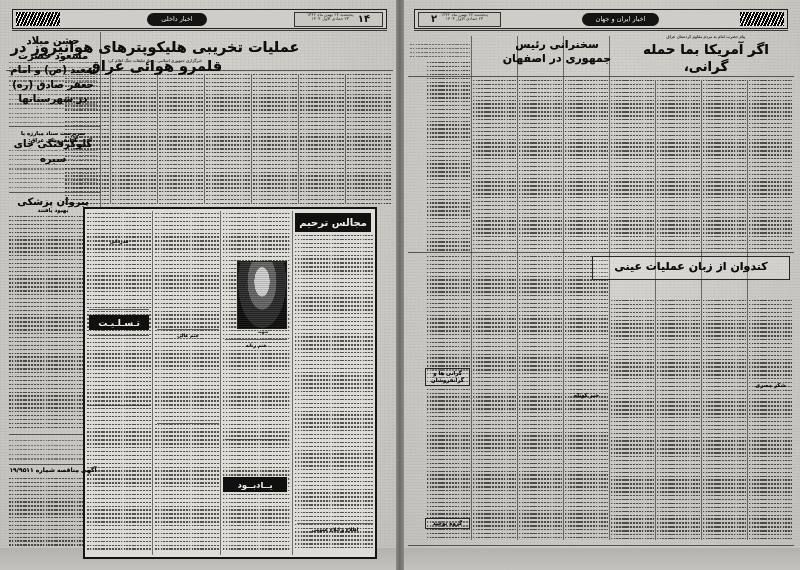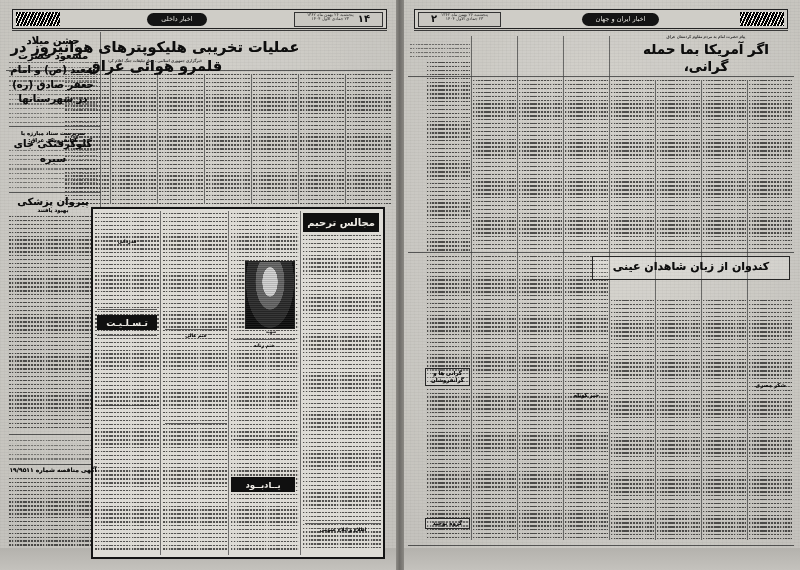--- a/index.html
+++ b/index.html
@@ -158,25 +158,26 @@
             <div class="dt">۲۳ جمادی الاول ۱۴۰۴</div>
           </div>
           <div class="mast-num">۲</div>
         </div>
       </div>
       <div class="rule-under" style="top:30px"></div>
 
       <div class="hl kicker" style="right:4px;top:34px;width:168px;text-align:center">پیام حضرت امام به مردم مقاوم کردستان عراق</div>
       <div class="hl big" style="right:4px;top:41px;width:168px">اگر آمریکا بما حمله گرانی،</div>
 
+      <div class="hl mid" style="right:176px;top:38px;width:122px">سخنرانی رئیس جمهوری در اصفهان</div>
 
       <div class="hrule" style="left:0;right:0;top:76px"></div>
 
       <div class="hl hl-box mid" style="right:4px;top:256px;width:196px;padding:3px 0 4px;line-height:1.35">
-        <div>کندوان از زبان شاهدان عینی</div>
+        <div>کندوان از زبان عملیات عینی</div>
       </div>
 
       <div class="col" style="right:2px;top:80px;width:43px;height:172px">
           <div class="lines"></div>
         </div>
       <div class="col" style="right:48px;top:80px;width:43px;height:172px">
           <div class="lines"></div>
         </div>
       <div class="col" style="right:94px;top:80px;width:43px;height:172px">
           <div class="lines"></div>
@@ -318,21 +319,21 @@
       <div class="cap" style="right:296px;top:552px;width:88px">روابط عمومی شرکت سهامی</div>
 
       <div class="colrule" style="right:47px;top:74px;height:130px"></div>
       <div class="colrule" style="right:94px;top:74px;height:130px"></div>
       <div class="colrule" style="right:141px;top:74px;height:130px"></div>
       <div class="colrule" style="right:188px;top:74px;height:130px"></div>
       <div class="colrule" style="right:235px;top:74px;height:130px"></div>
       <div class="colrule" style="right:282px;top:74px;height:130px"></div>
       <div class="colrule" style="right:292px;top:32px;height:525px"></div>
 
-      <div class="obit-box" style="right:8px;top:207px;width:290px;height:348px">
+      <div class="obit-box" style="right:16px;top:207px;width:290px;height:348px">
 
         <div class="banner" style="right:4px;top:4px;width:76px;height:19px;font-size:10px;">مجالس ترحیم</div>
 
         <div class="col" style="right:2px;top:26px;width:78px;height:316px">
             <div class="lines"></div>
           </div>
         <div class="col" style="right:84px;top:4px;width:68px;height:338px">
             <div class="lines"></div>
           </div>
         <div class="col" style="right:156px;top:4px;width:64px;height:338px">

